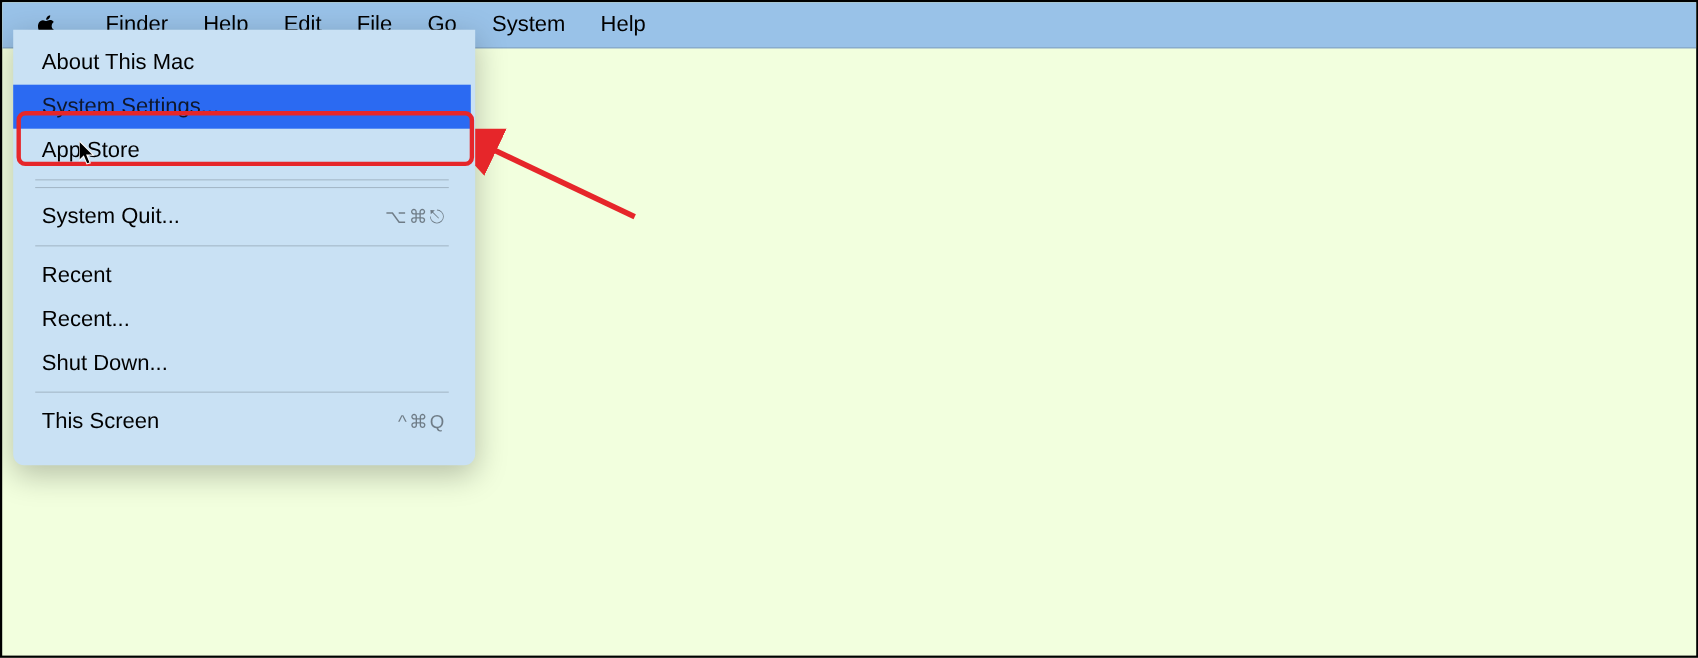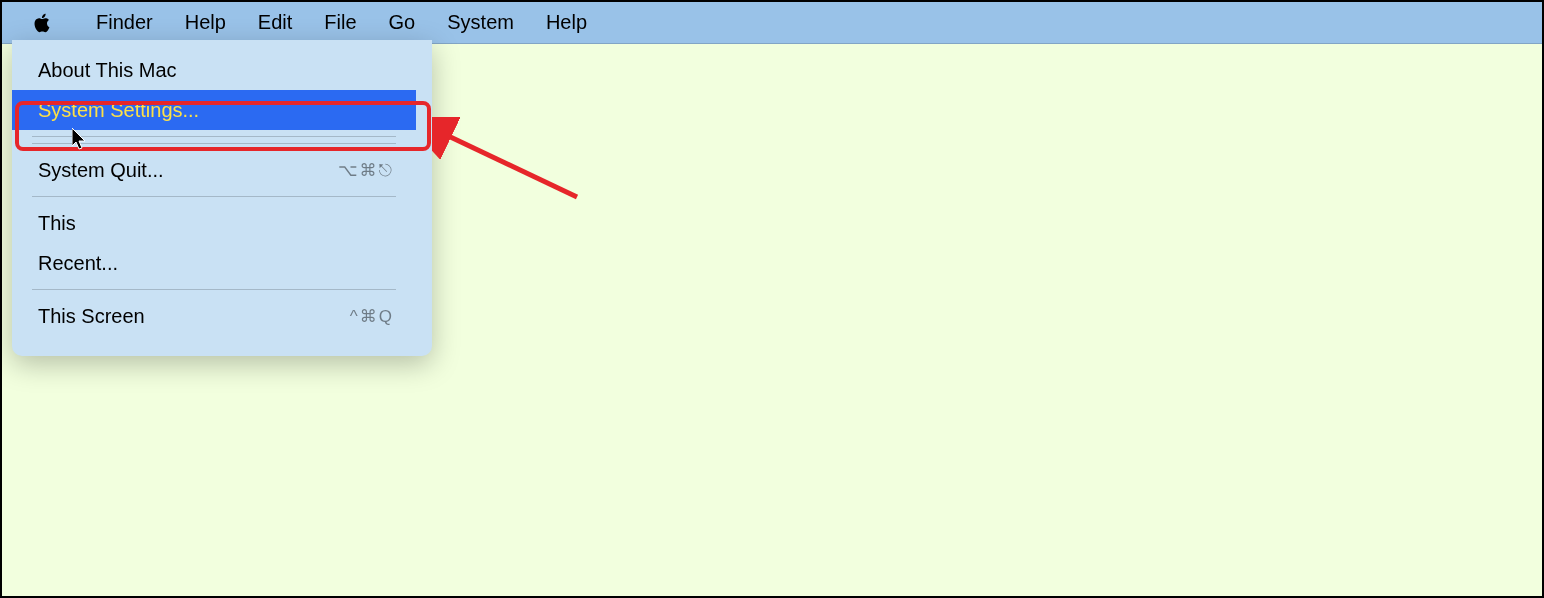--- a/index.html
+++ b/index.html
@@ -36,41 +36,41 @@
       align-items: center;
       font-size: 20px;
       color: #000;
       cursor: default;
     }
     .menu-item.bold {
       font-weight: 400;
     }
     .dropdown {
       position: absolute;
-      top: 38px;
+      top: 25px;
       left: 10px;
       width: 420px;
       background: #c9e1f4;
       border-radius: 0 0 10px 10px;
       box-shadow: 0 8px 28px rgba(0,0,0,0.25);
-      padding: 10px 16px 20px 0;
+      padding: 10px 4px 20px 0;
     }
     .dropdown-item {
       height: 40px;
       display: flex;
       align-items: center;
       justify-content: space-between;
       padding: 0 22px 0 26px;
       font-size: 20px;
       color: #000;
       cursor: default;
     }
     .dropdown-item.highlighted {
       background: #2b6af2;
-      color: #fde047;
+      color: #0f172a;
       position: relative;
     }
     .highlight-box {
       position: absolute;
       top: 99px;
       left: 13px;
       width: 416px;
       height: 50px;
       border: 4px solid #e6262a;
       border-radius: 8px;
@@ -128,32 +128,38 @@
   <div class="menu-item">Help</div>
 </div>
 
 <div class="dropdown">
   <div class="dropdown-item">
     <span>About This Mac</span>
   </div>
   <div class="dropdown-item highlighted">
     <span>System Settings...</span>
   </div>
+  <div class="dropdown-item">
+    <span>App Store</span>
+  </div>
   <div class="separator"></div>
   <div class="separator"></div>
   <div class="dropdown-item">
     <span>System Quit...</span>
     <span class="shortcut">⌥⌘⎋</span>
   </div>
   <div class="separator"></div>
   <div class="dropdown-item">
-    <span>This</span>
+    <span>Recent</span>
   </div>
   <div class="dropdown-item">
     <span>Recent...</span>
+  </div>
+  <div class="dropdown-item">
+    <span>Shut Down...</span>
   </div>
   <div class="separator"></div>
   <div class="dropdown-item">
     <span>This Screen</span>
     <span class="shortcut">^⌘Q</span>
   </div>
 </div>
 
 <div class="highlight-box"></div>
 

